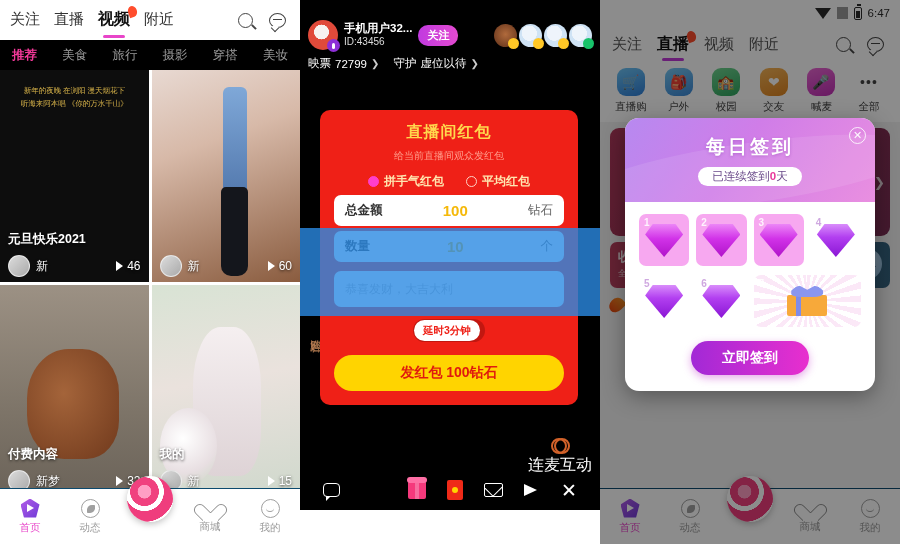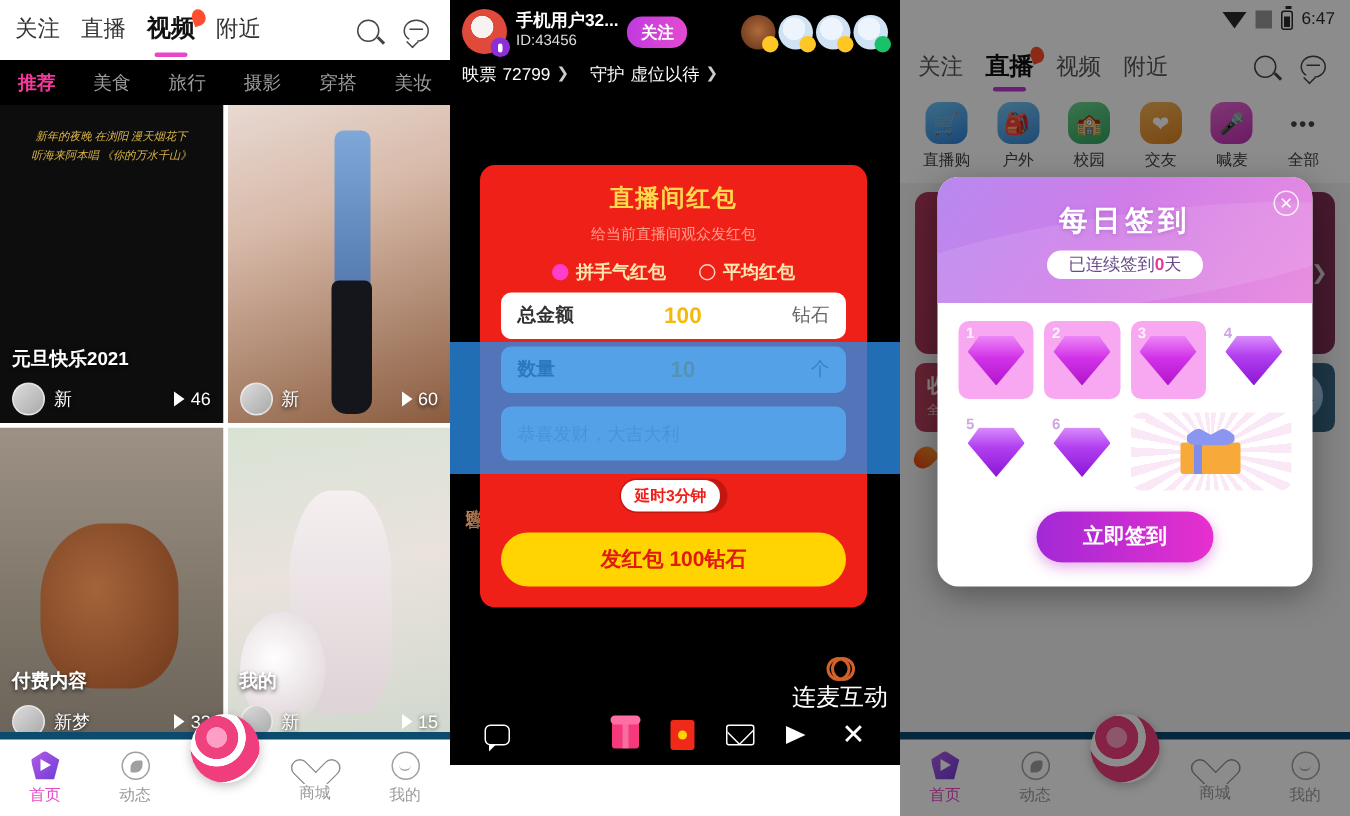--- a/index.html
+++ b/index.html
@@ -39,39 +39,39 @@
   .vcard .foot { position:absolute; left:0; right:0; bottom:4px; height:24px; display:flex;
     align-items:center; padding:0 8px; }
   .vcard .av { width:22px; height:22px; border-radius:50%; background:linear-gradient(135deg,#dcdcdc,#a9a9a9);
     border:1px solid rgba(255,255,255,.6); flex:0 0 22px; }
   .vcard .uname { color:#fff; font-size:12px; margin-left:6px; text-shadow:0 1px 3px rgba(0,0,0,.8); }
   .vcard .plays { margin-left:auto; color:#fff; font-size:12px; display:flex; align-items:center;
     text-shadow:0 1px 3px rgba(0,0,0,.8); }
   .play-tri { width:0;height:0;border-left:7px solid #fff;border-top:5px solid transparent;
     border-bottom:5px solid transparent; margin-right:4px; }
 
-  .th1 { background:#0d0d0d;font-style:italic; }
+  .th1 { background:#0d0d0d; }
   .th1 .ct { position:absolute; top:14px; left:0; right:0; text-align:center; color:#d9b44a;
     font-size:7.5px; line-height:13px; font-family:"Liberation Serif",serif; }
   .th2 { background:linear-gradient(160deg,#e8d9d2 0%,#d7b9a8 35%,#8a5c3f 100%); }
   .th2::before { content:""; position:absolute; left:48%; top:8%; width:16%; height:62%;
     background:linear-gradient(180deg,#7fa8d8,#4a6fa5); border-radius:6px; }
   .th2::after { content:""; position:absolute; left:47%; top:55%; width:18%; height:42%;
     background:#14161c; border-radius:5px 5px 10px 10px; }
   .th3 { background:linear-gradient(180deg,#9c9184 0%,#7d7468 60%,#6b6359 100%); }
   .th3::before { content:""; position:absolute; left:18%; top:30%; width:62%; height:52%;
     background:radial-gradient(ellipse at 40% 40%,#a4643a,#70391c); border-radius:45% 40% 35% 40%; }
   .th4 { background:linear-gradient(170deg,#d8e3d4 0%,#eae2dd 45%,#cfd8cc 100%); }
   .th4::before { content:""; position:absolute; left:28%; top:20%; width:46%; height:70%;
     background:linear-gradient(180deg,#f5eff0,#ded3d6); border-radius:40% 40% 30% 30%; }
   .th4::after { content:""; position:absolute; left:6%; bottom:6%; width:38%; height:36%;
     background:radial-gradient(circle at 40% 40%,#fff,#e8dfe2 60%,#cbd6c4); border-radius:50%; }
 
   .p1-bottombar, .p3-bottombar { position:absolute; left:0; right:0; bottom:0; height:56px; background:#fff;
-    display:flex; align-items:center; border-top:5px solid #0c4a6e; }
+    display:flex; align-items:center; border-top:1px solid #0c4a6e; }
   .tabitem { flex:1; display:flex; flex-direction:column; align-items:center; justify-content:center; gap:3px; }
   .tabitem .lbl { font-size:10.5px; color:#9a9a9a; }
   .tabitem.active .lbl { color:#e845c9; }
   .ic-home { width:19px; height:19px; background:linear-gradient(135deg,#b15ce8,#6e3ad6);
     border-radius:4px; position:relative; clip-path:polygon(50% 0,100% 32%,82% 100%,18% 100%,0 32%); }
   .ic-home::after { content:""; position:absolute; left:6px; top:5px; width:0;height:0;
     border-left:7px solid #fff; border-top:4.5px solid transparent; border-bottom:4.5px solid transparent; }
   .ic-circle { width:19px; height:19px; border:1.6px solid #a0a0a0; border-radius:50%; position:relative; }
   .ic-circle::after { content:""; position:absolute; left:5px; top:5px; width:8px; height:8px;
     background:#a0a0a0; border-radius:60% 10% 60% 10%; }
@@ -82,21 +82,21 @@
   .ic-heart::after { right:0; transform:rotate(45deg); transform-origin:50% 100%; }
   .ic-smile { width:19px; height:19px; border:1.6px solid #a0a0a0; border-radius:50%; position:relative; }
   .ic-smile::after { content:""; position:absolute; left:4.5px; top:6px; width:8px; height:5px;
     border-bottom:1.6px solid #a0a0a0; border-radius:0 0 8px 8px; }
   .center-rec { position:absolute; left:50%; transform:translateX(-50%); bottom:22px; width:46px; height:46px;
     border-radius:50%; background:radial-gradient(circle at 38% 34%,#ff9ec4 0 16%,#f0417f 17% 34%,#fff 35% 46%,#ef3d7d 47% 72%,#fff 73% 84%,#f5489a 85% 100%);
     box-shadow:0 2px 7px rgba(0,0,0,.25); }
 
   
   .p2 { background:#000; }
-  .p2-head { padding:6px 8px 0; position:relative; z-index:3; }
+  .p2-head { padding:20px 8px 0; position:relative; z-index:3; }
   .p2-userrow { display:flex; align-items:center; gap:6px; }
   .p2-av { width:30px; height:30px; border-radius:50%;
     background:radial-gradient(circle at 45% 40%,#f7f3f0 0 30%,#e04a3a 31% 100%); position:relative; flex:0 0 30px; }
   .p2-av .mic { position:absolute; right:-2px; bottom:-2px; width:13px; height:13px; border-radius:50%;
     background:#8d2fd6; display:flex; align-items:center; justify-content:center; }
   .p2-av .mic::after { content:""; width:3px; height:6px; background:#fff; border-radius:2px; }
   .p2-names { line-height:13px; }
   .p2-names .nm { color:#fff; font-size:11.5px; font-weight:bold; }
   .p2-names .id { color:#ddd; font-size:10px; }
   .p2-follow { background:linear-gradient(90deg,#c13ae0,#e34ad0); color:#fff; font-size:11px;

